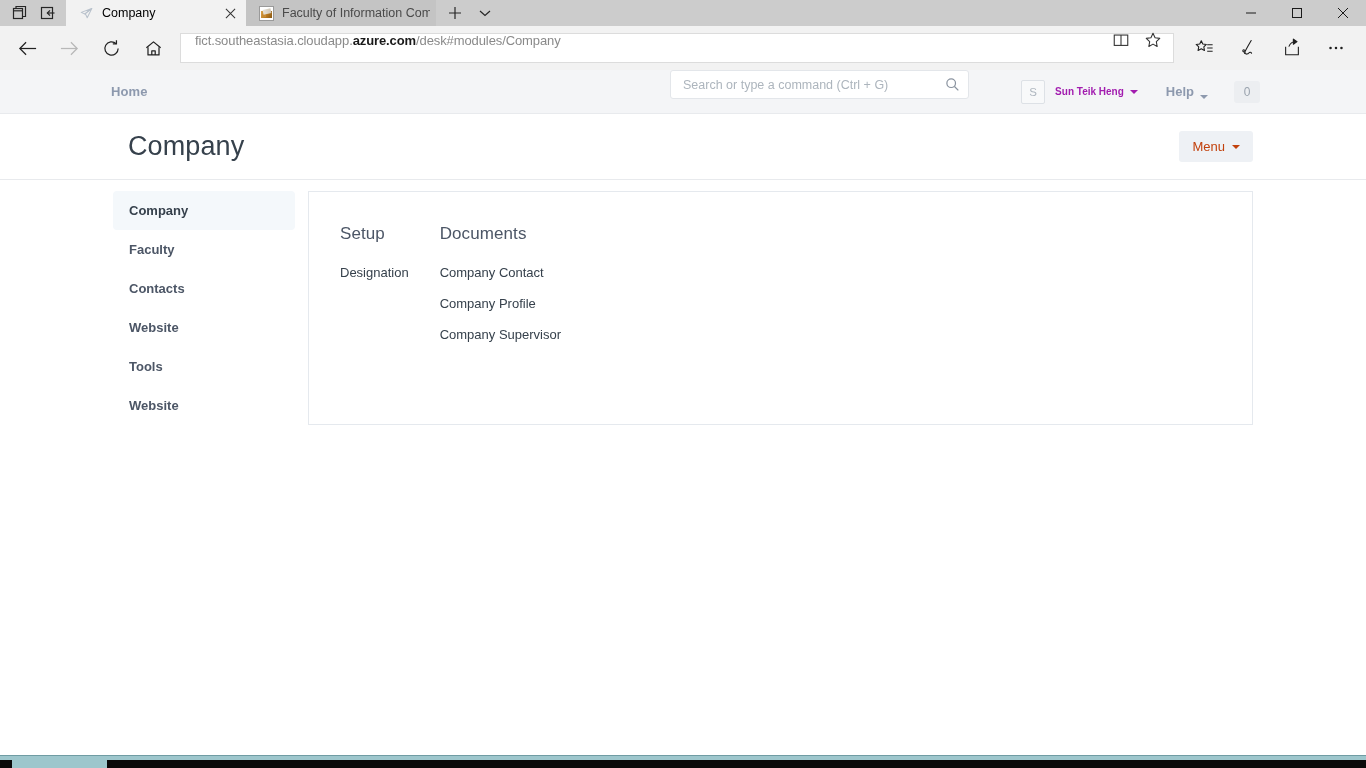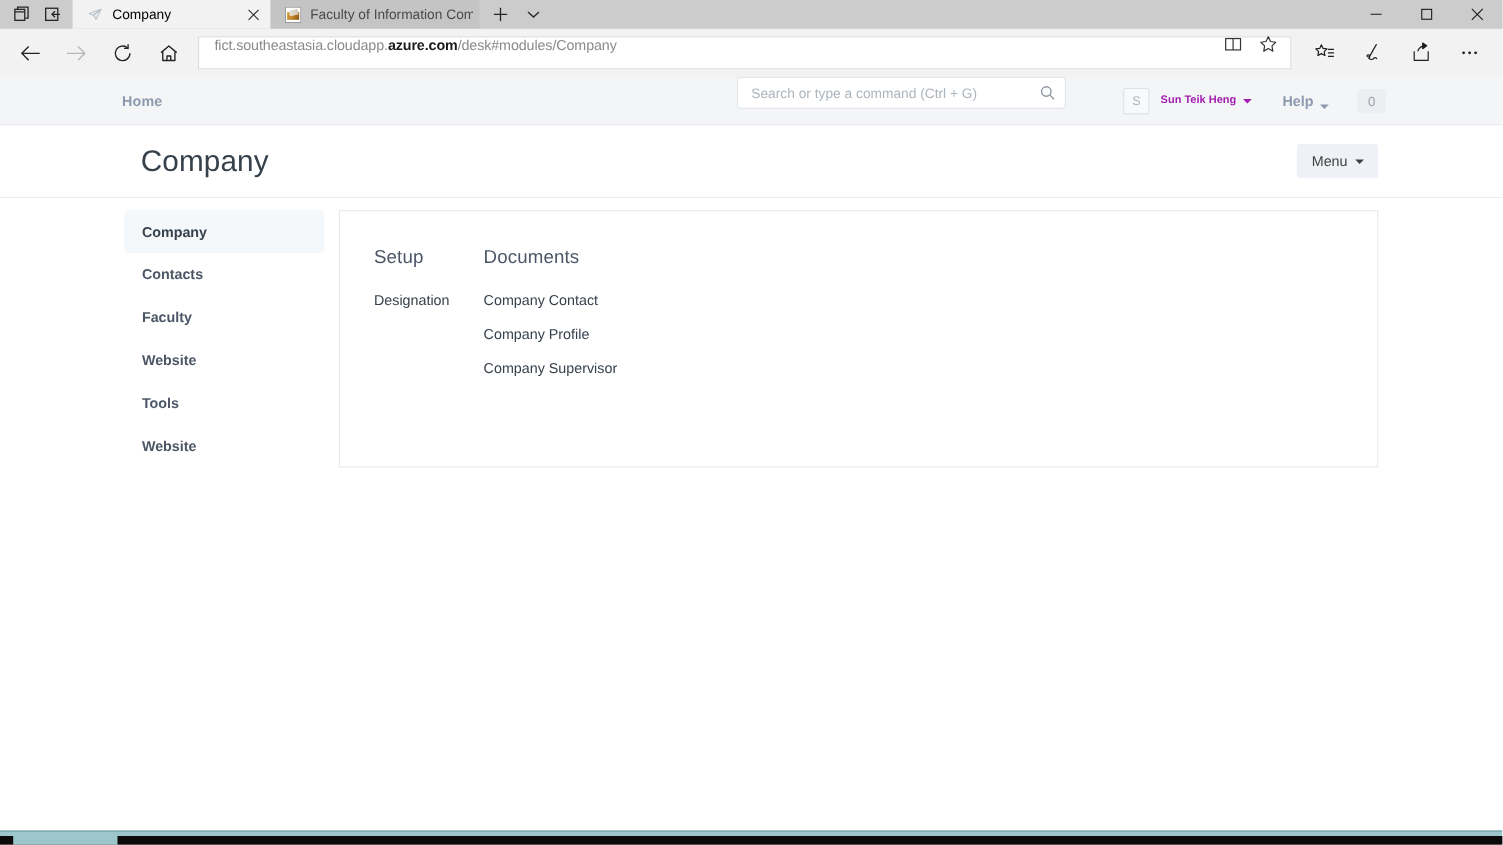--- a/index.html
+++ b/index.html
@@ -302,21 +302,21 @@
     color: #36414c;
     letter-spacing: 0.1px;
   }
   .menu-btn {
     position: absolute;
     right: 113px;
     height: 31px;
     background: #eef1f5;
     border: none;
     border-radius: 3px;
-    color: #404040;
+    color: #c2410c;
     font-family: "Liberation Sans", sans-serif;
     font-size: 13px;
     padding: 0 13px;
     display: flex; align-items: center; gap: 7px;
     cursor: pointer;
   }
 
   
   .content-area {
     position: relative;
@@ -591,24 +591,24 @@
     </div>
 
     <div class="content-area">
       <div class="module-layout">
 
         <div class="module-sidebar">
           <div class="side-item active">
             <span>Company</span>
           </div>
           <div class="side-item">
+            <span>Faculty</span>
+          </div>
+          <div class="side-item">
             <span>Contacts</span>
-          </div>
-          <div class="side-item">
-            <span>Faculty</span>
           </div>
           <div class="side-item">
             <span>Website</span>
           </div>
           <div class="side-item">
             <span>Tools</span>
           </div>
           <div class="side-item">
             <span>Website</span>
           </div>

